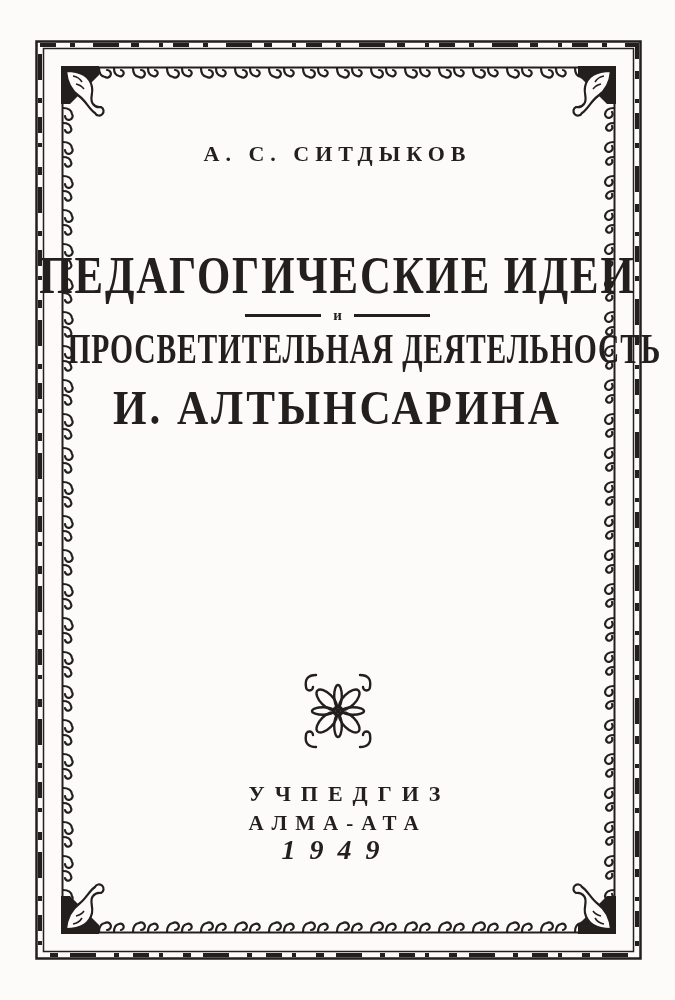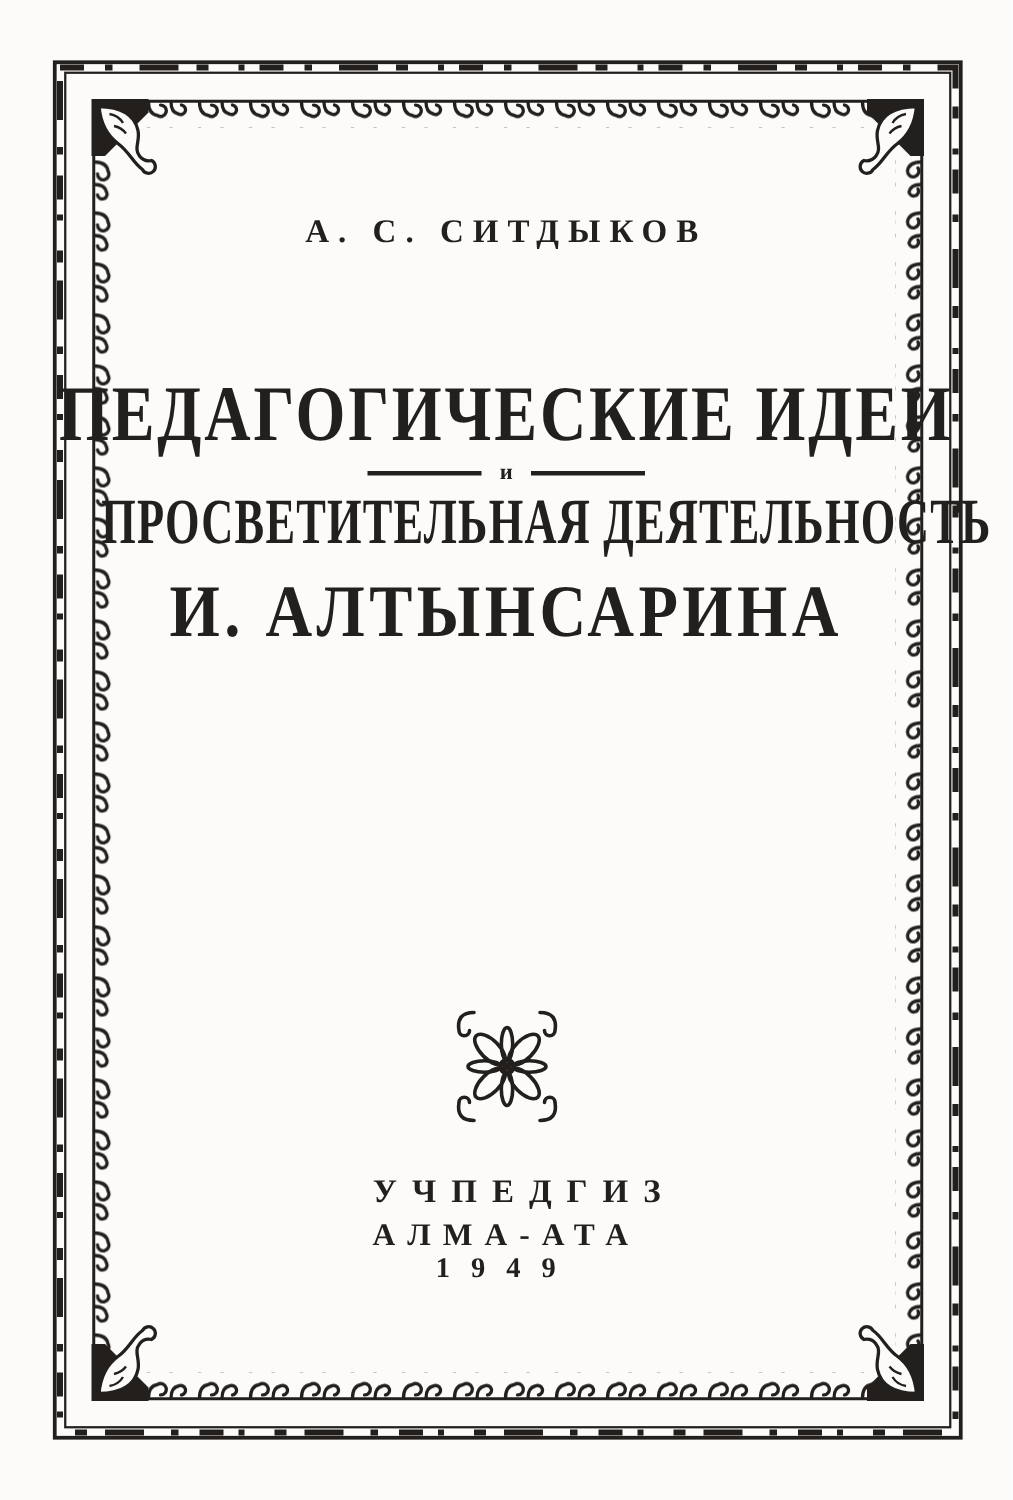--- a/index.html
+++ b/index.html
@@ -51,21 +51,21 @@
     transform:translateX(-50%);
     color:var(--ink);
   }
   .publisher{
     top:783px;font-size:22px;letter-spacing:10px;padding-left:24px;
   }
   .city{
     top:813px;font-size:21px;letter-spacing:8px;
   }
   .year{
-    top:836px;font-size:19px;letter-spacing:14px;
+    top:836px;font-size:28px;letter-spacing:14px;font-style:italic;
   }
 </style>
 </head>
 <body>
 
 <div class="page">
 
   <svg class="frame" viewBox="0 0 675 1000" xmlns="http://www.w3.org/2000/svg" aria-hidden="true">
     <defs>
 

